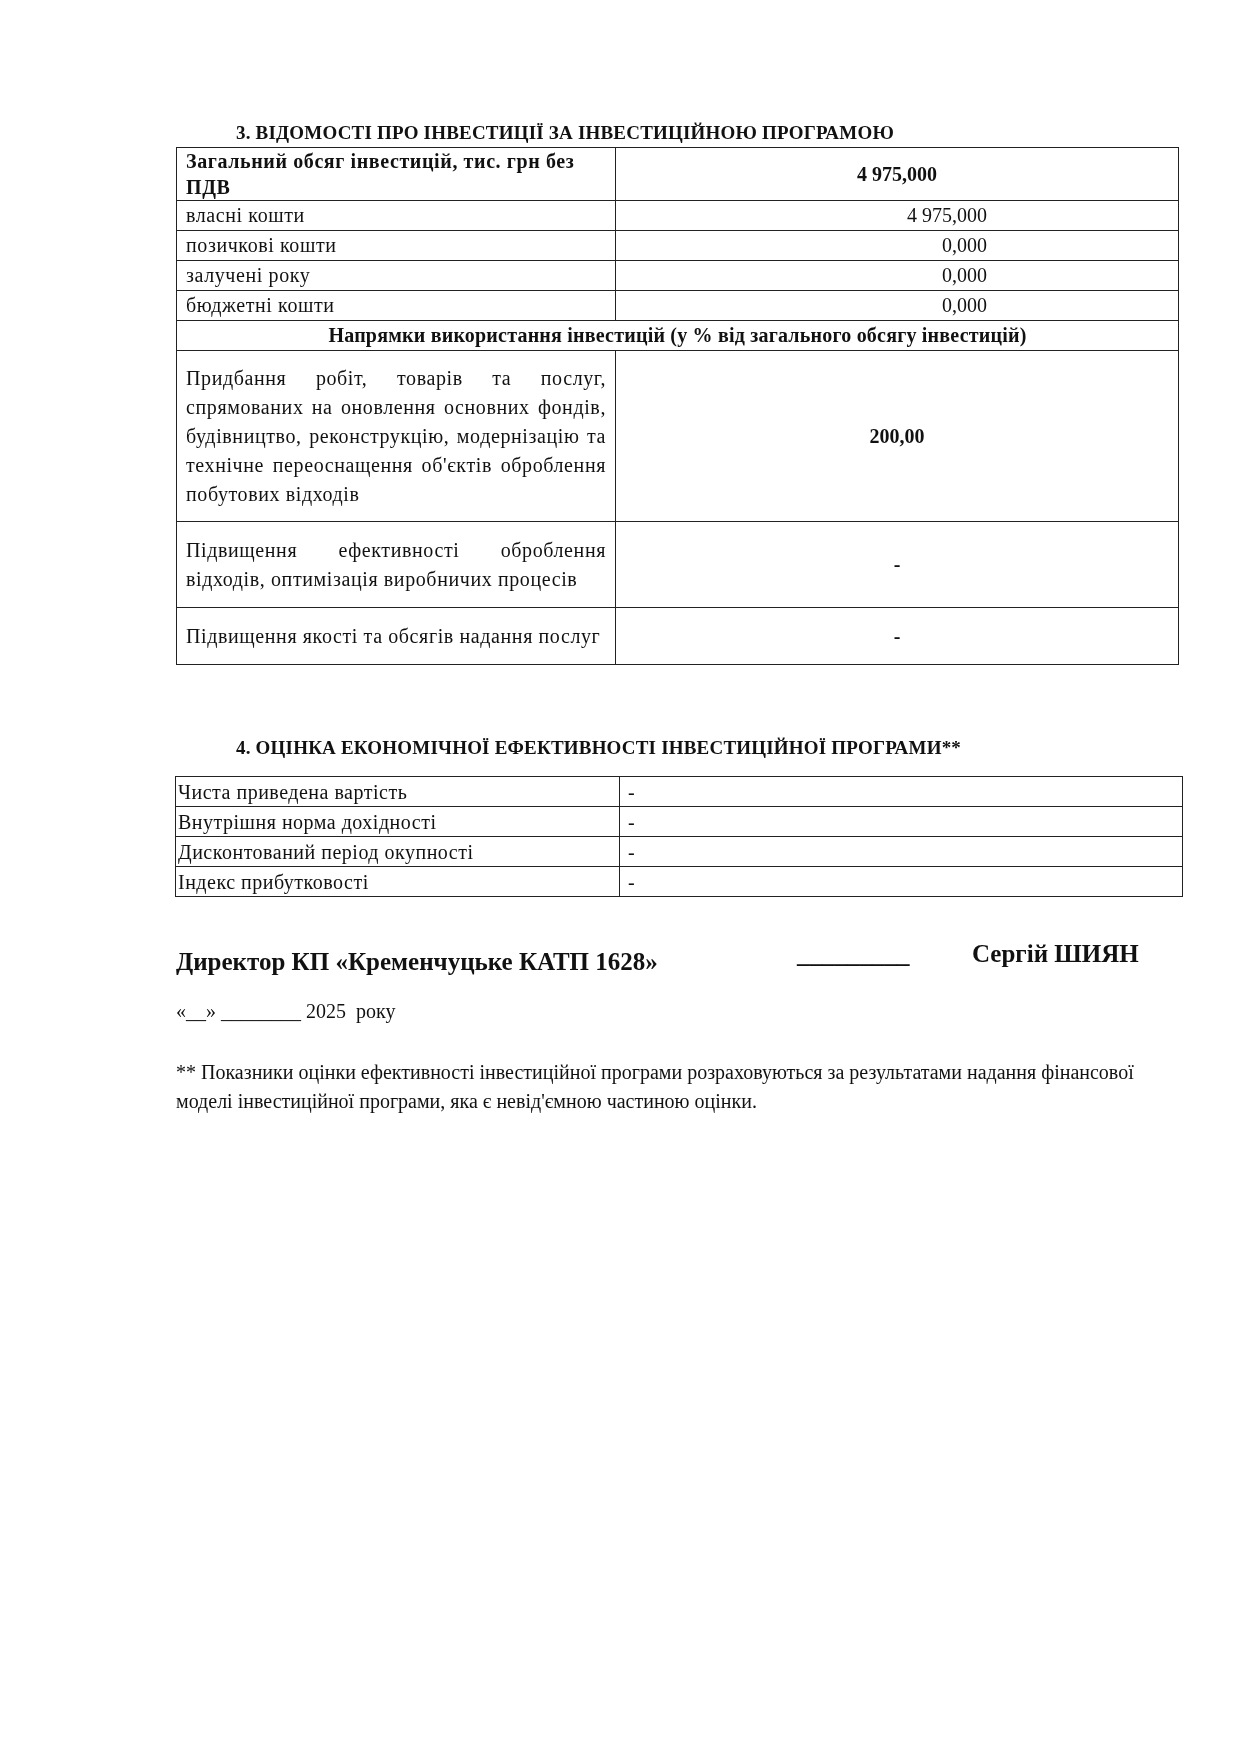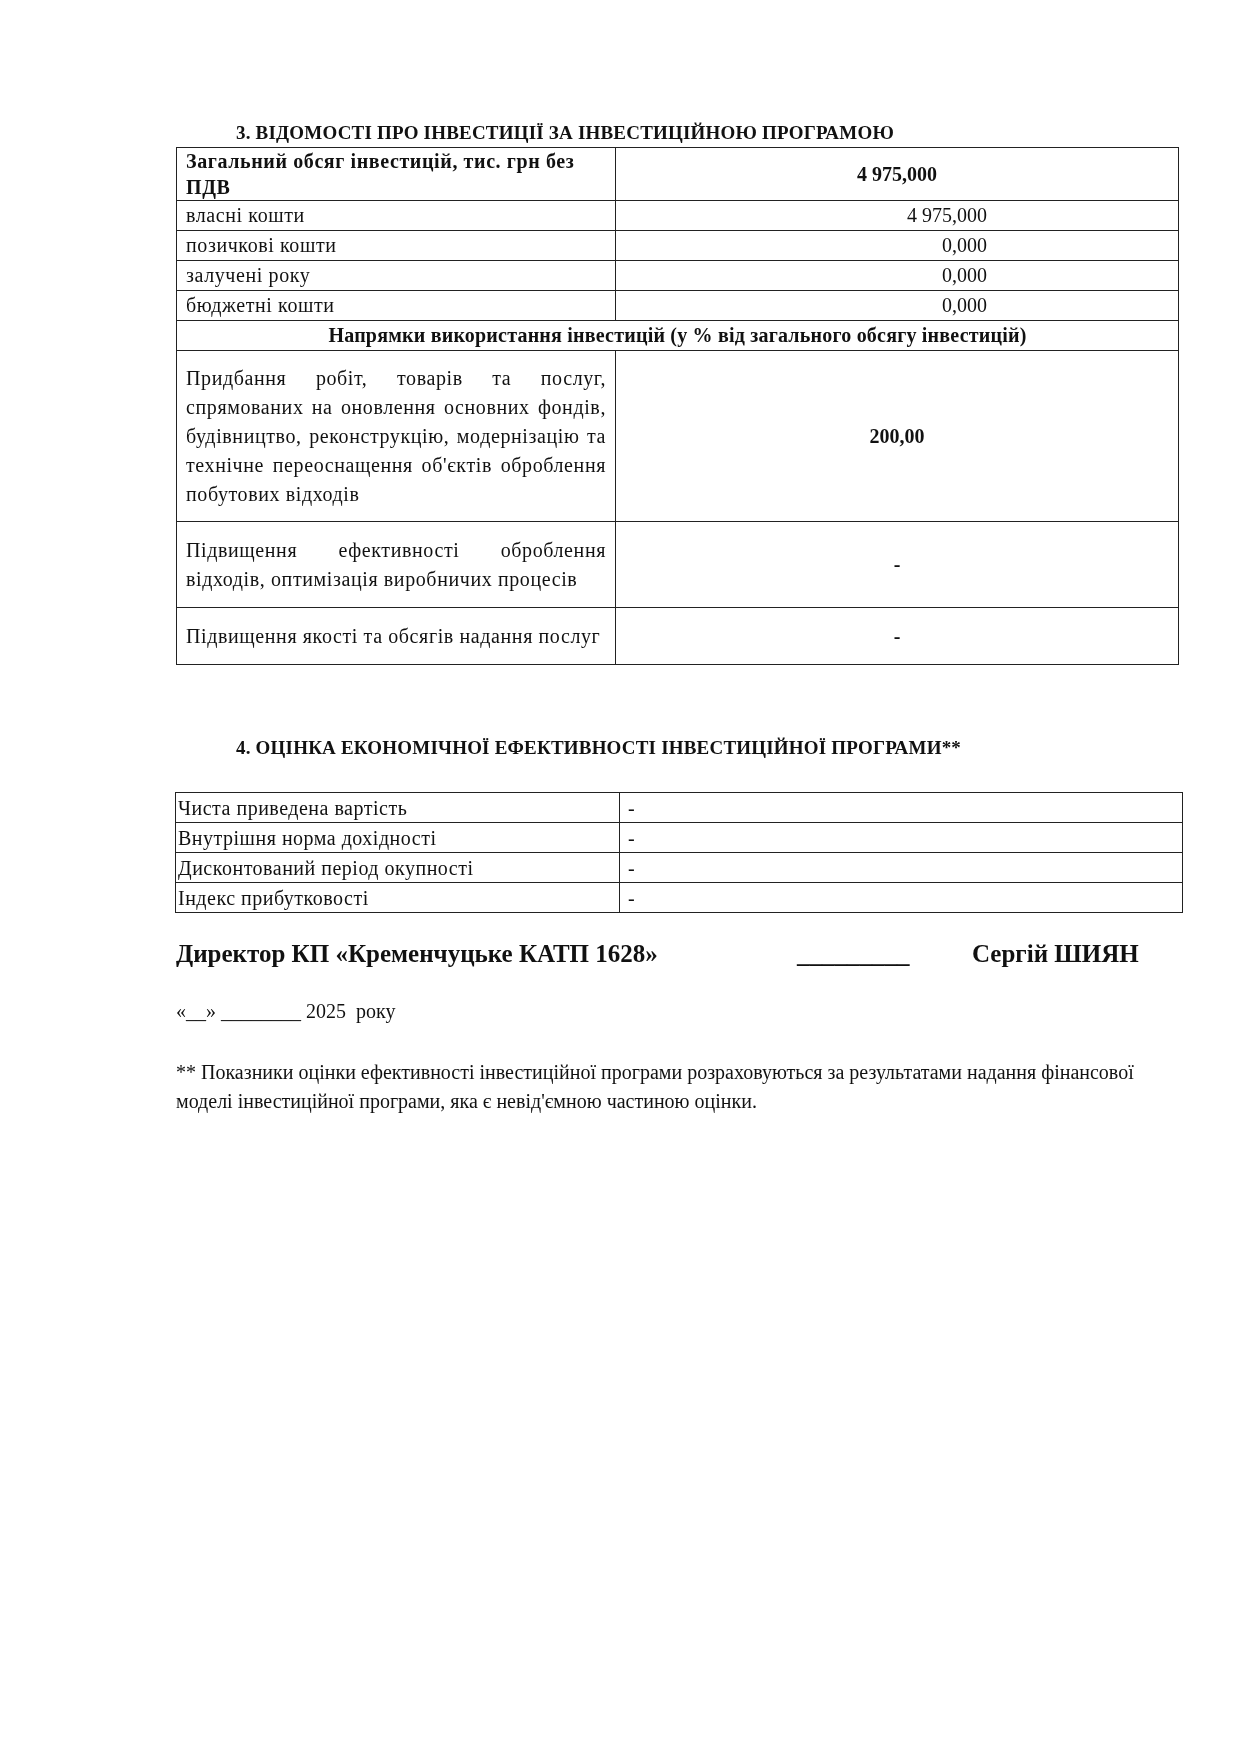--- a/index.html
+++ b/index.html
@@ -68,21 +68,21 @@
       text-align-last: left;
       letter-spacing: 0.6px;
     }
     .dash {
       text-align: center;
       font-weight: bold;
     }
 
     #table-efficiency {
       left: 175px;
-      top: 792px;
+      top: 776px;
       width: 1007px;
     }
     #table-efficiency col.c1 { width: 444px; }
     #table-efficiency col.c2 { width: 563px; }
     #table-efficiency td {
       padding: 0 2px;
       line-height: 28px;
       letter-spacing: 0.5px;
     }
     #table-efficiency td.v { padding-left: 8px; }
@@ -90,21 +90,21 @@
     .sign-line {
       position: absolute;
       left: 176px;
       top: 940px;
       width: 1010px;
       height: 36px;
       font-weight: bold;
       font-size: 25px;
       white-space: nowrap;
     }
-    .sign-line .director { position: absolute; left: 0; top: 0; }
+    .sign-line .director { position: absolute; left: 0; top: 8px; }
     .sign-line .blank { position: absolute; left: 621px; top: 0; }
     .sign-line .name { position: absolute; left: 796px; top: 0; }
 
     .date-line {
       position: absolute;
       left: 176px;
       top: 1000px;
       font-size: 20px;
       white-space: pre;
     }

